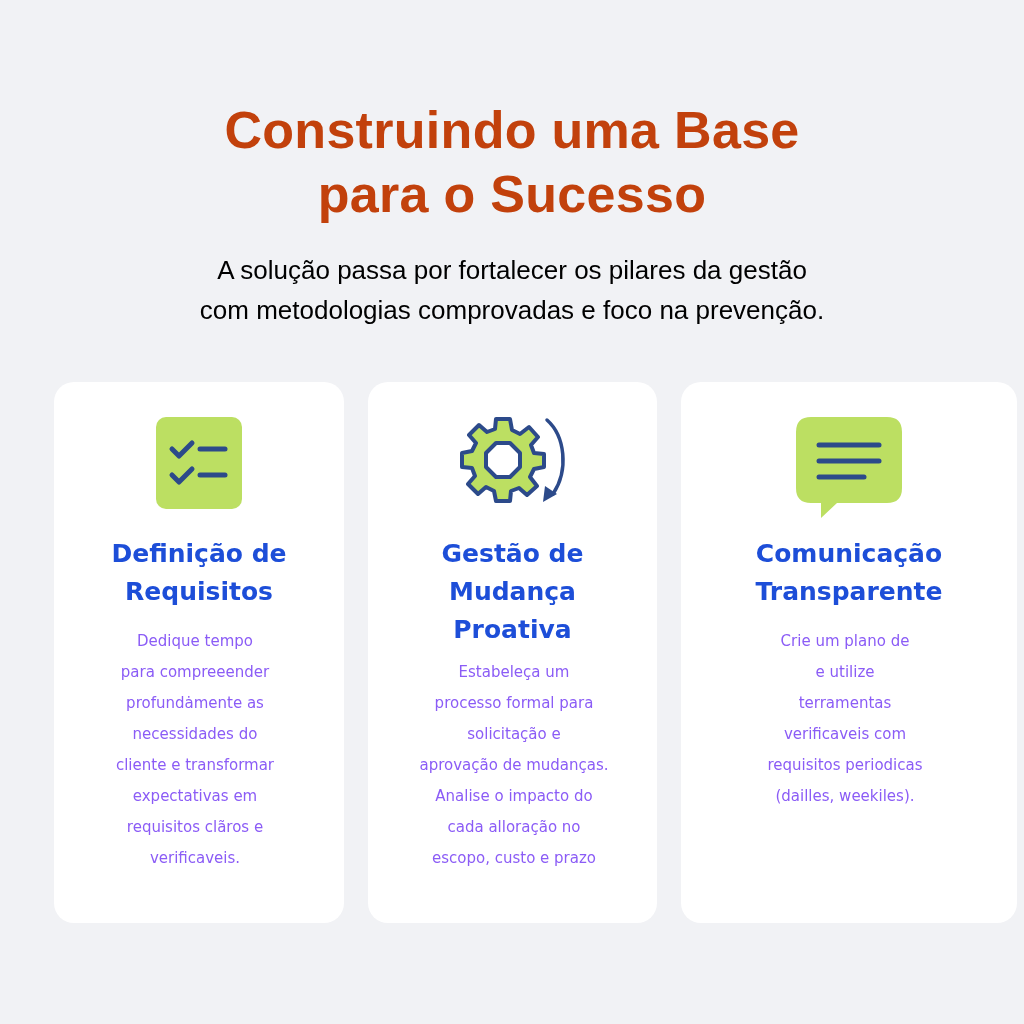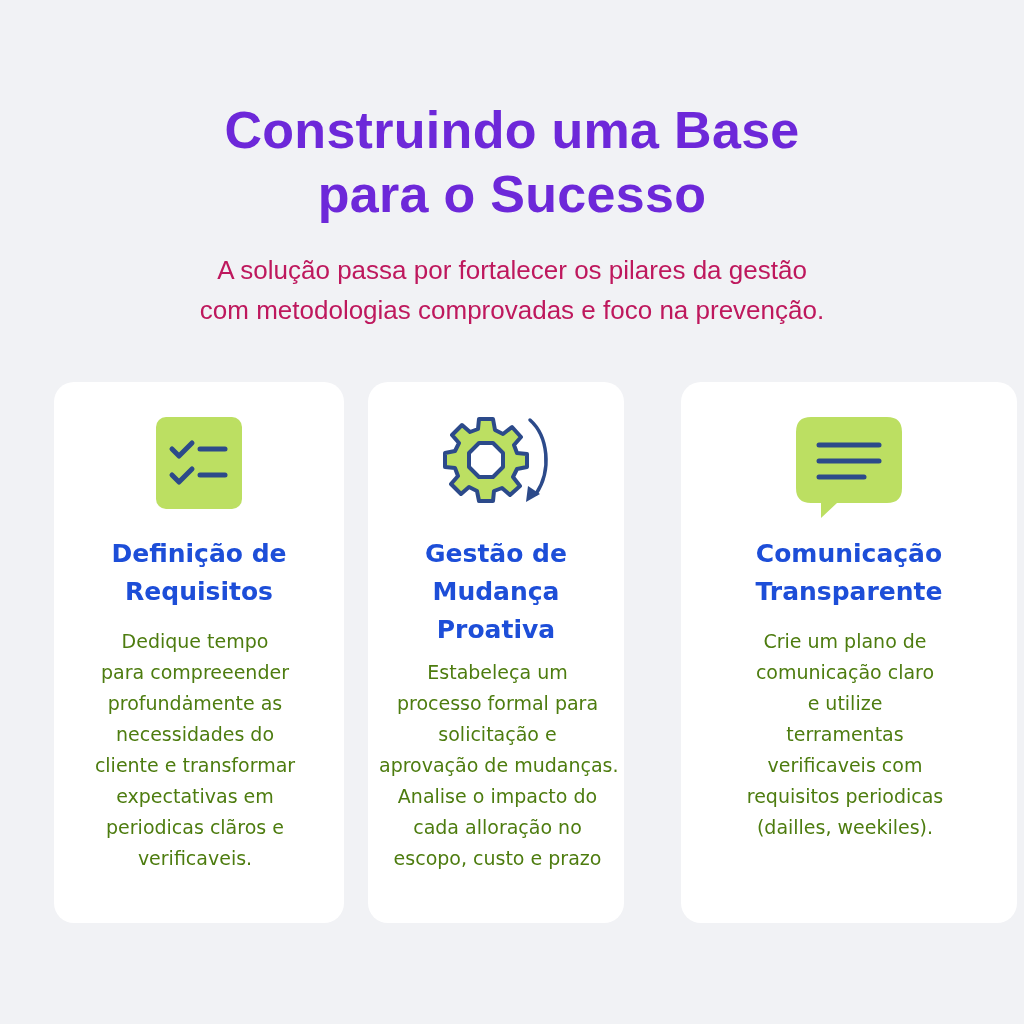--- a/index.html
+++ b/index.html
@@ -4,46 +4,46 @@
 <style>
   html, body { margin:0; padding:0; }
   body {
     width:1024px; height:1024px; overflow:hidden;
     background:#f1f2f5;
     font-family:"Liberation Sans", "DejaVu Sans", sans-serif;
     position:relative;
   }
   .title {
     position:absolute; left:0; top:98px; width:1024px;
-    text-align:center; color:#6d28d9;
+    text-align:center; color:#c2410c;
     font-family:"Liberation Sans", sans-serif;
     font-weight:bold; font-size:52px; line-height:64px;
     letter-spacing:0.3px;
   }
   .subtitle {
     position:absolute; left:0; top:250px; width:1024px;
-    text-align:center; color:#be185d;
+    text-align:center; color:#000000;
     font-size:26px; line-height:40px;
   }
   .card {
     position:absolute; top:382px; height:541px;
     background:#ffffff; border-radius:20px;
   }
   .card .icon { position:absolute; left:50%; transform:translateX(-50%); top:32px; }
   .card h2 {
     position:absolute; left:0; right:0; top:153px; margin:0;
     text-align:center; color:#1d4ed8;
     font-family:"DejaVu Sans", sans-serif;
     font-weight:bold; font-size:25px; line-height:38px;
   }
   .card p {
     position:absolute; left:0; right:8px; margin:0;
-    text-align:center; color:#4d7c0f;
+    text-align:center; color:#8b5cf6;
     font-family:"DejaVu Sans", sans-serif;
-    font-size:19px; line-height:31px;
+    font-size:15px; line-height:31px;
   }
   .line { display:block; white-space:nowrap; }
 </style>
 </head>
 <body>
 
 <div class="title">
   <span class="line">Construindo uma Base</span>
   <span class="line">para o Sucesso</span>
 </div>
@@ -67,26 +67,26 @@
     <span class="line">Definição de</span>
     <span class="line">Requisitos</span>
   </h2>
   <p style="top:244px;">
     <span class="line">Dedique tempo</span>
     <span class="line">para compreeender</span>
     <span class="line">profundȧmente as</span>
     <span class="line">necessidades do</span>
     <span class="line">cliente e transformar</span>
     <span class="line">expectativas em</span>
-    <span class="line">periodicas clãros e</span>
+    <span class="line">requisitos clãros e</span>
     <span class="line">verificaveis.</span>
   </p>
 </div>
 
-<div class="card" style="left:368px; width:256px;">
+<div class="card" style="left:368px; width:289px;">
   <div class="icon" style="top:32px;">
     <svg width="112" height="96" viewBox="0 0 112 96">
       <g transform="translate(46,46)">
         <path d="M-7,-41 L7,-41 L9,-30 L17,-26 L26,-33 L35,-23 L28,-15 L31,-7 L41,-6 L41,7 L31,9 L27,17 L34,26 L24,35 L16,28 L8,31 L7,41 L-7,41 L-9,31 L-17,27 L-25,34 L-35,24 L-28,16 L-31,8 L-41,7 L-41,-7 L-31,-9 L-27,-17 L-34,-25 L-24,-35 L-16,-28 L-8,-31 Z" fill="#bcdf62" stroke="#2c4a8a" stroke-width="4" stroke-linejoin="round"></path>
         <polygon points="-7,-17 7,-17 17,-7 17,7 7,17 -7,17 -17,7 -17,-7" fill="#ffffff" stroke="#2c4a8a" stroke-width="4" stroke-linejoin="round"></polygon>
       </g>
       <path d="M90,6 C108,22 112,56 96,80" fill="none" stroke="#2c4a8a" stroke-width="3.5" stroke-linecap="round"></path>
       <polygon points="86,88 88,72 100,80" fill="#2c4a8a"></polygon>
     </svg>
   </div>
@@ -114,20 +114,19 @@
       <line x1="24" y1="45" x2="84" y2="45" stroke="#2c4a8a" stroke-width="5" stroke-linecap="round"></line>
       <line x1="24" y1="61" x2="69" y2="61" stroke="#2c4a8a" stroke-width="5" stroke-linecap="round"></line>
     </svg>
   </div>
   <h2>
     <span class="line">Comunicação</span>
     <span class="line">Transparente</span>
   </h2>
   <p style="top:244px;">
     <span class="line">Crie um plano de</span>
-    <span class="line">comunicação claro</span>
     <span class="line">e utilize</span>
     <span class="line">terramentas</span>
     <span class="line">verificaveis com</span>
     <span class="line">requisitos periodicas</span>
     <span class="line">(dailles, weekiles).</span>
   </p>
 </div>
 
 </body></html>

